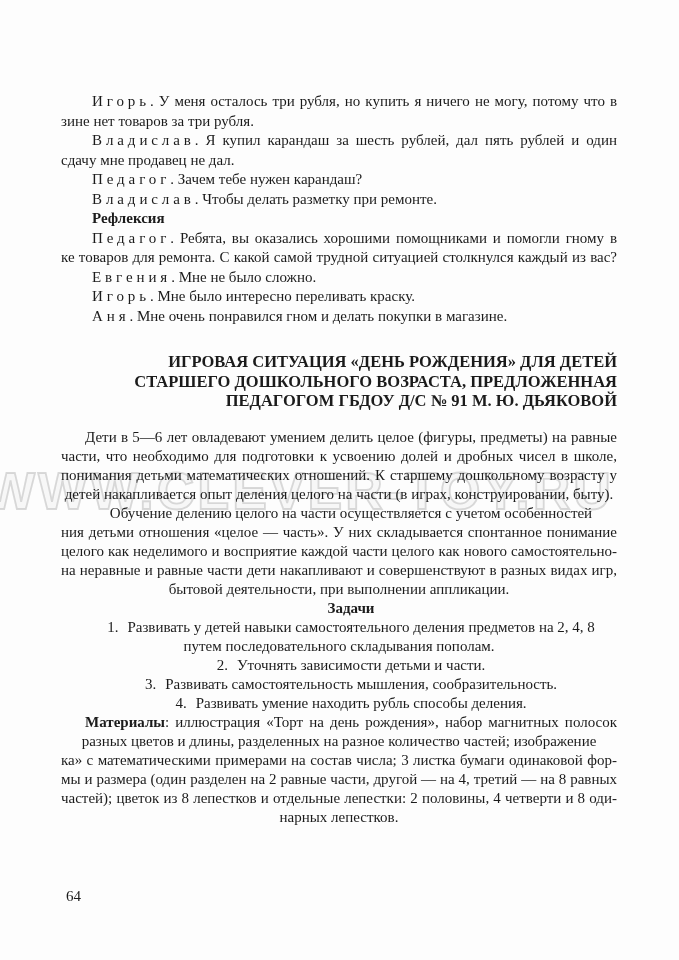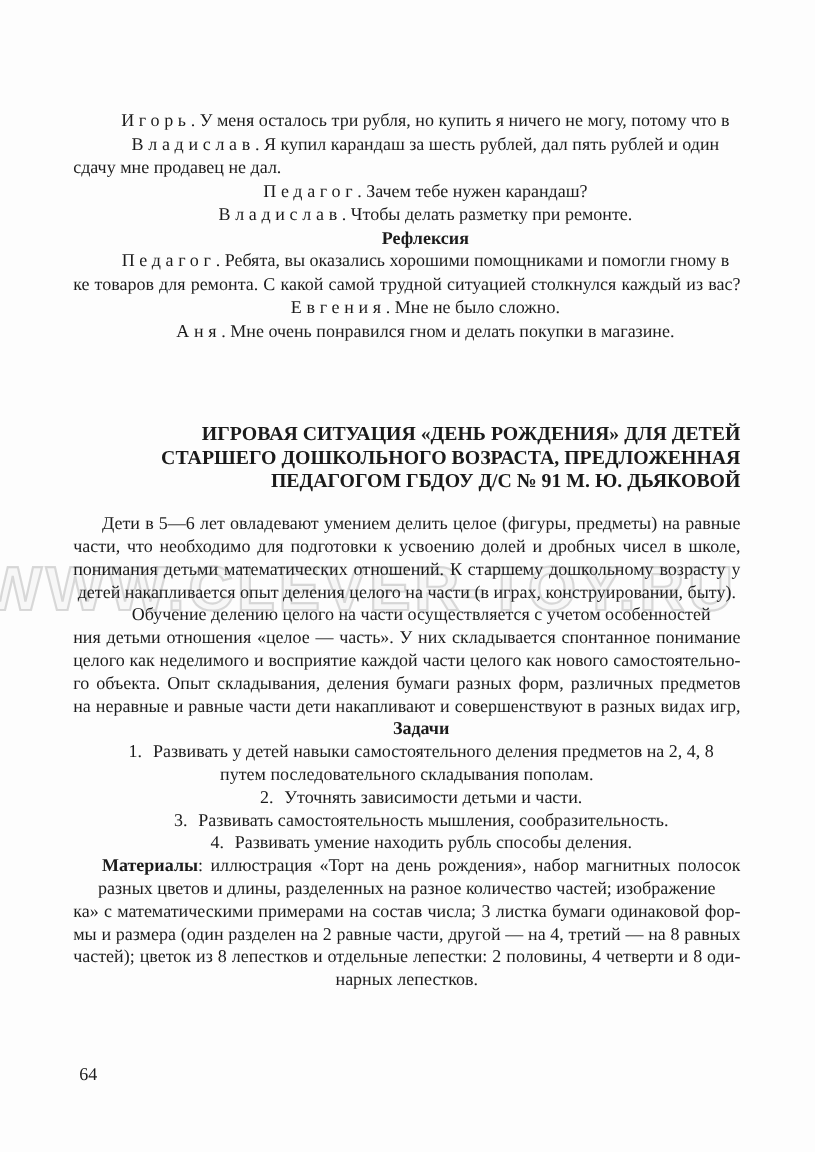--- a/index.html
+++ b/index.html
@@ -19,21 +19,21 @@
   }
   .dlg { top: 92px; line-height: 19.5px; }
   .hd  { top: 352px; line-height: 19.5px; text-align: right;
          font-weight: bold; font-size: 16.5px; }
   .bd  { top: 428px; line-height: 19px; }
   .ln  { overflow: hidden; }
   .dlg .ln { height: 19.5px; }
   .bd  .ln { height: 19px; text-align: center; }
   .j   { text-align: justify; text-align-last: justify; }
   .ind  { text-indent: 24px; }
-  .ind2 { text-indent: 31px; text-align: center; }
+  .ind2 { text-indent: 31px; }
   .sp  { letter-spacing: 0.26em; }
   .refl { font-weight: bold; }
   .b   { font-weight: bold; }
   .num { margin-right: 9px; }
   .pageno {
     position: absolute; left: 66px; top: 844px;
     font-size: 15px;
     margin-top: 44px;
   }
   .wm {
@@ -47,47 +47,49 @@
     pointer-events: none;
   }
 </style>
 </head>
 <body>
 
 <div class="wm">www.clever-toy.ru</div>
 
 <div class="block dlg">
   <div class="ln j ind2"><span class="sp">Игорь</span><span>. У меня осталось три рубля, но купить я ничего не могу, потому что в мага-</span></div>
+  <div class="ln"><span>зине нет товаров за три рубля.</span></div>
   <div class="ln j ind2"><span class="sp">Владислав</span><span>. Я купил карандаш за шесть рублей, дал пять рублей и один рубль,</span></div>
   <div class="ln"><span>сдачу мне продавец не дал.</span></div>
   <div class="ln ind2"><span class="sp">Педагог</span><span>. Зачем тебе нужен карандаш?</span></div>
   <div class="ln ind2"><span class="sp">Владислав</span><span>. Чтобы делать разметку при ремонте.</span></div>
   <div class="ln ind2"><span class="refl">Рефлексия</span></div>
   <div class="ln j ind2"><span class="sp">Педагог</span><span>. Ребята, вы оказались хорошими помощниками и помогли гному в покуп-</span></div>
   <div class="ln j"><span>ке товаров для ремонта. С какой самой трудной ситуацией столкнулся каждый из вас?</span></div>
   <div class="ln ind2"><span class="sp">Евгения</span><span>. Мне не было сложно.</span></div>
+  <div class="ln ind2"><span class="sp">Игорь</span><span>. Мне было интересно переливать краску.</span></div>
   <div class="ln ind2"><span class="sp">Аня</span><span>. Мне очень понравился гном и делать покупки в магазине.</span></div>
 </div>
 
 <div class="block hd">
   <div class="ln">ИГРОВАЯ СИТУАЦИЯ «ДЕНЬ РОЖДЕНИЯ» ДЛЯ ДЕТЕЙ</div>
   <div class="ln">СТАРШЕГО ДОШКОЛЬНОГО ВОЗРАСТА, ПРЕДЛОЖЕННАЯ</div>
   <div class="ln">ПЕДАГОГОМ ГБДОУ Д/С № 91 М. Ю. ДЬЯКОВОЙ</div>
 </div>
 
 <div class="block bd">
   <div class="ln j ind">Дети в 5—6 лет овладевают умением делить целое (фигуры, предметы) на равные</div>
   <div class="ln j">части, что необходимо для подготовки к усвоению долей и дробных чисел в школе,</div>
   <div class="ln j">понимания детьми математических отношений. К старшему дошкольному возрасту у</div>
   <div class="ln">детей накапливается опыт деления целого на части (в играх, конструировании, быту).</div>
   <div class="ln j ind">Обучение делению целого на части осуществляется с учетом особенностей понима-</div>
   <div class="ln j">ния детьми отношения «целое — часть». У них складывается спонтанное понимание</div>
   <div class="ln j">целого как неделимого и восприятие каждой части целого как нового самостоятельно-</div>
-  <div class="ln j">го объекта. Опыт складывания, деления бумаги разных форм, различных предметов</div>
   <div class="ln j">на неравные и равные части дети накапливают и совершенствуют в разных видах игр,</div>
+  <div class="ln">бытовой деятельности, при выполнении аппликации.</div>
 
   <div class="ln ind"><span class="b">Задачи</span></div>
   <div class="ln j ind"><span class="num">1.</span><span>Развивать у детей навыки самостоятельного деления предметов на 2, 4, 8 частей</span></div>
   <div class="ln"><span>путем последовательного складывания пополам.</span></div>
   <div class="ln ind"><span class="num">2.</span><span>Уточнять зависимости детьми и части.</span></div>
   <div class="ln ind"><span class="num">3.</span><span>Развивать самостоятельность мышления, сообразительность.</span></div>
   <div class="ln ind"><span class="num">4.</span><span>Развивать умение находить рубль способы деления.</span></div>
 
   <div class="ln j ind"><span class="b">Материалы</span><span>: иллюстрация «Торт на день рождения», набор магнитных полосок</span></div>
   <div class="ln j">разных цветов и длины, разделенных на разное количество частей; изображение «цвет-</div>

